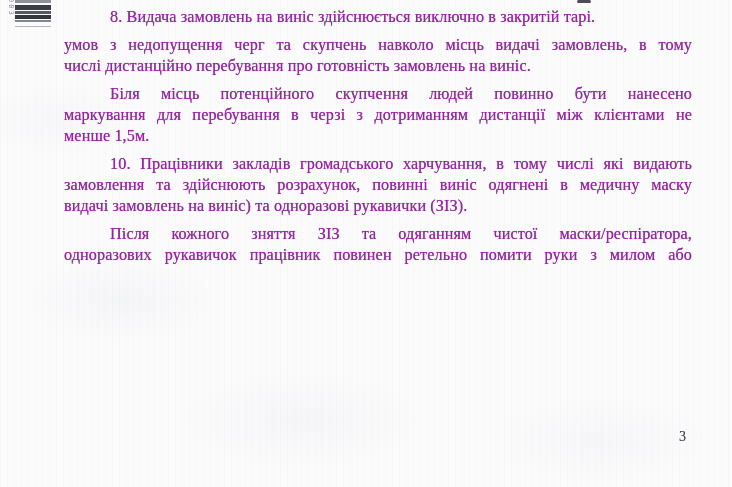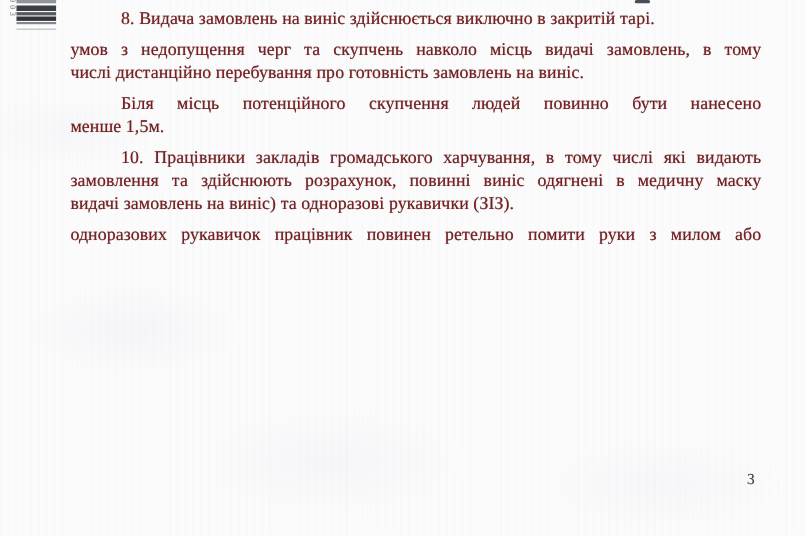--- a/index.html
+++ b/index.html
@@ -68,21 +68,21 @@
     border-radius: 2px;
     filter: blur(0.6px);
   }
 
   
   .content {
     position: absolute;
     left: 64px;
     top: 7px;
     width: 628px;
-    color: #7f1d1d;
+    color: #a21caf;
     font-size: 16.2px;
     line-height: 21px;
     text-shadow: 0 0 0.7px rgba(62,62,71,0.75);
     letter-spacing: 0.1px;
   }
   .para { margin: 0; }
   .para + .para { margin-top: 7px; }
   .ln {
     text-align: justify;
     text-align-last: justify;
@@ -126,28 +126,30 @@
   </div>
 
 
   <div class="para">
     <div class="ln">умов з недопущення черг та скупчень навколо місць видачі замовлень, в тому</div>
     <div class="ln end">числі дистанційно перебування про готовність замовлень на виніс.</div>
   </div>
 
   <div class="para">
     <div class="ln first">Біля місць потенційного скупчення людей повинно бути нанесено</div>
+    <div class="ln">маркування для перебування в черзі з дотриманням дистанції між клієнтами не</div>
     <div class="ln end">менше 1,5м.</div>
   </div>
 
   <div class="para">
     <div class="ln first">10. Працівники закладів громадського харчування, в тому числі які видають</div>
     <div class="ln">замовлення та здійснюють розрахунок, повинні виніс одягнені в медичну маску</div>
     <div class="ln end">видачі замовлень на виніс) та одноразові рукавички (ЗІЗ).</div>
   </div>
 
   <div class="para">
+    <div class="ln first">Після кожного зняття ЗІЗ та одяганням чистої маски/респіратора,</div>
     <div class="ln">одноразових рукавичок працівник повинен ретельно помити руки з милом або</div>
   </div>
 
 </div>
 
 <div class="page-number">3</div>
 
 </body></html>

